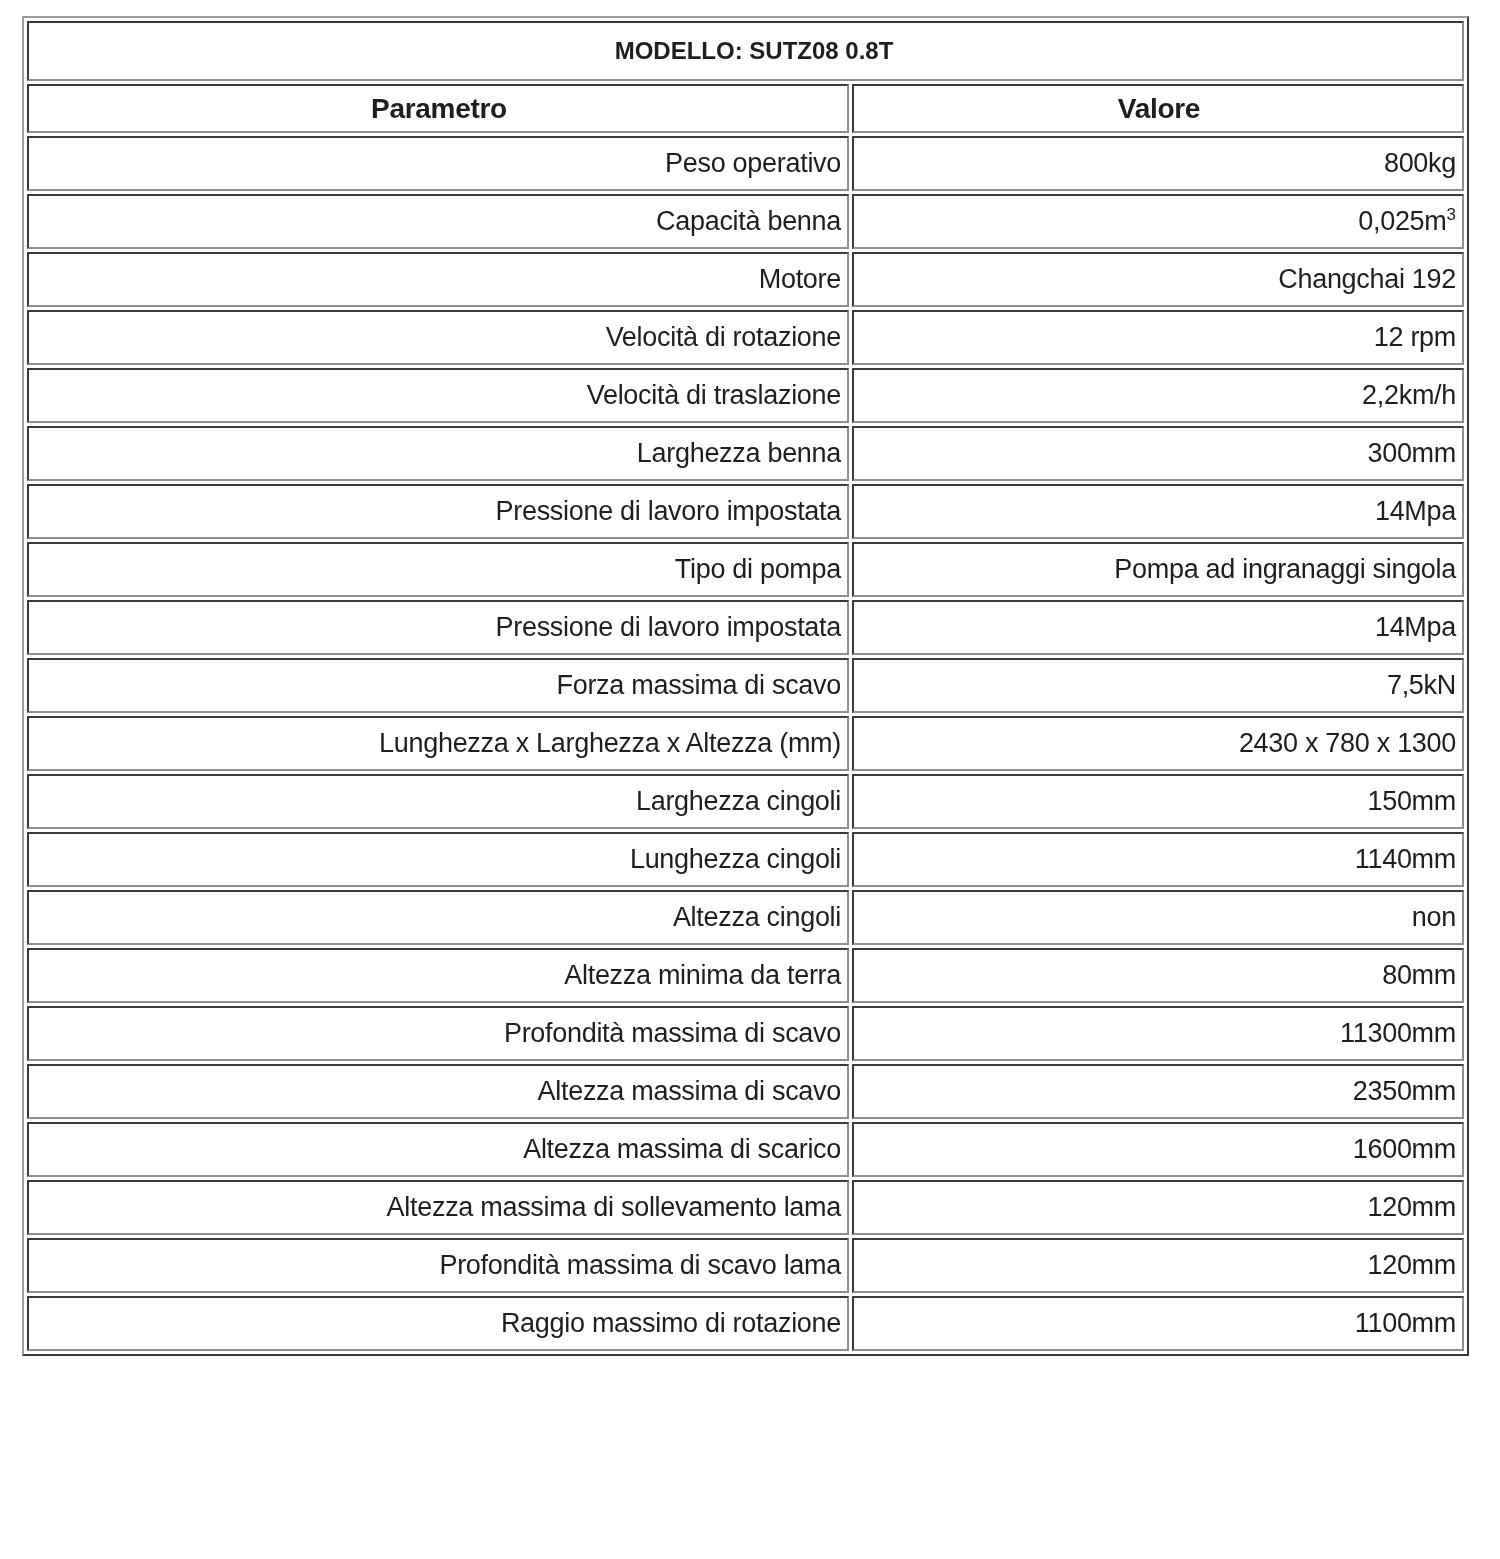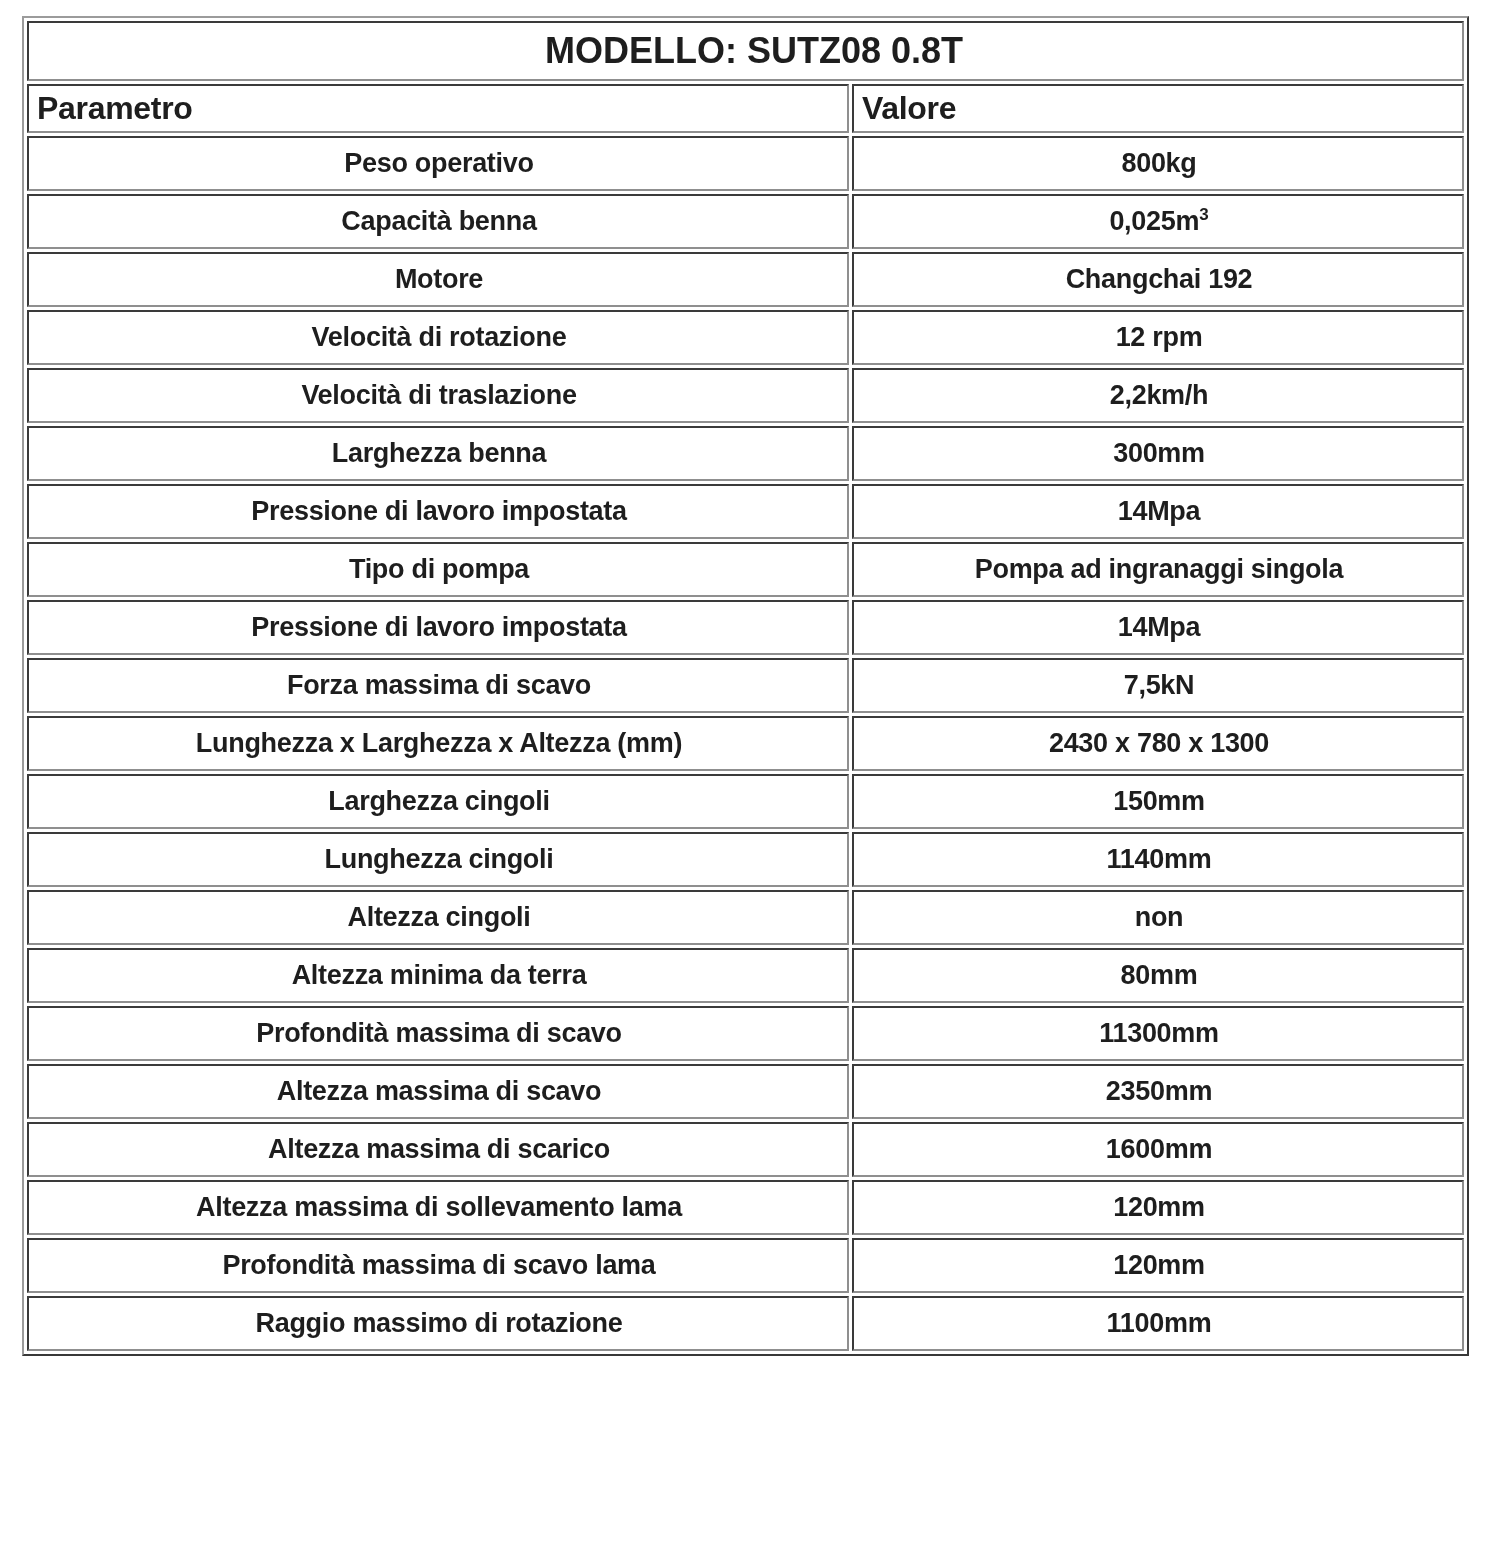--- a/index.html
+++ b/index.html
@@ -35,36 +35,36 @@
     vertical-align: middle;
     white-space: nowrap;
     overflow: hidden;
     letter-spacing: -0.3px;
     box-sizing: content-box;
   }
   th.title-cell {
     height: 56px;
     text-align: center;
     font-weight: bold;
-    font-size: 36px;
+    font-size: 24px;
     letter-spacing: 0;
     padding-left: 23px;
   }
   th.col-header {
     height: 45px;
-    text-align: left;
+    text-align: center;
     font-weight: bold;
-    font-size: 32px;
+    font-size: 28px;
     margin-top: 48px;
   }
   td.param-cell, td.value-cell {
     height: 51px;
     font-size: 27px;
-    font-weight: bold;
-    text-align: center;
+    font-weight: normal;
+    text-align: right;
   }
   td.value-cell sup {
     font-size: 17px;
     line-height: 0;
     vertical-align: super;
     letter-spacing: 0;
   }
 </style>
 </head>
 <body>

